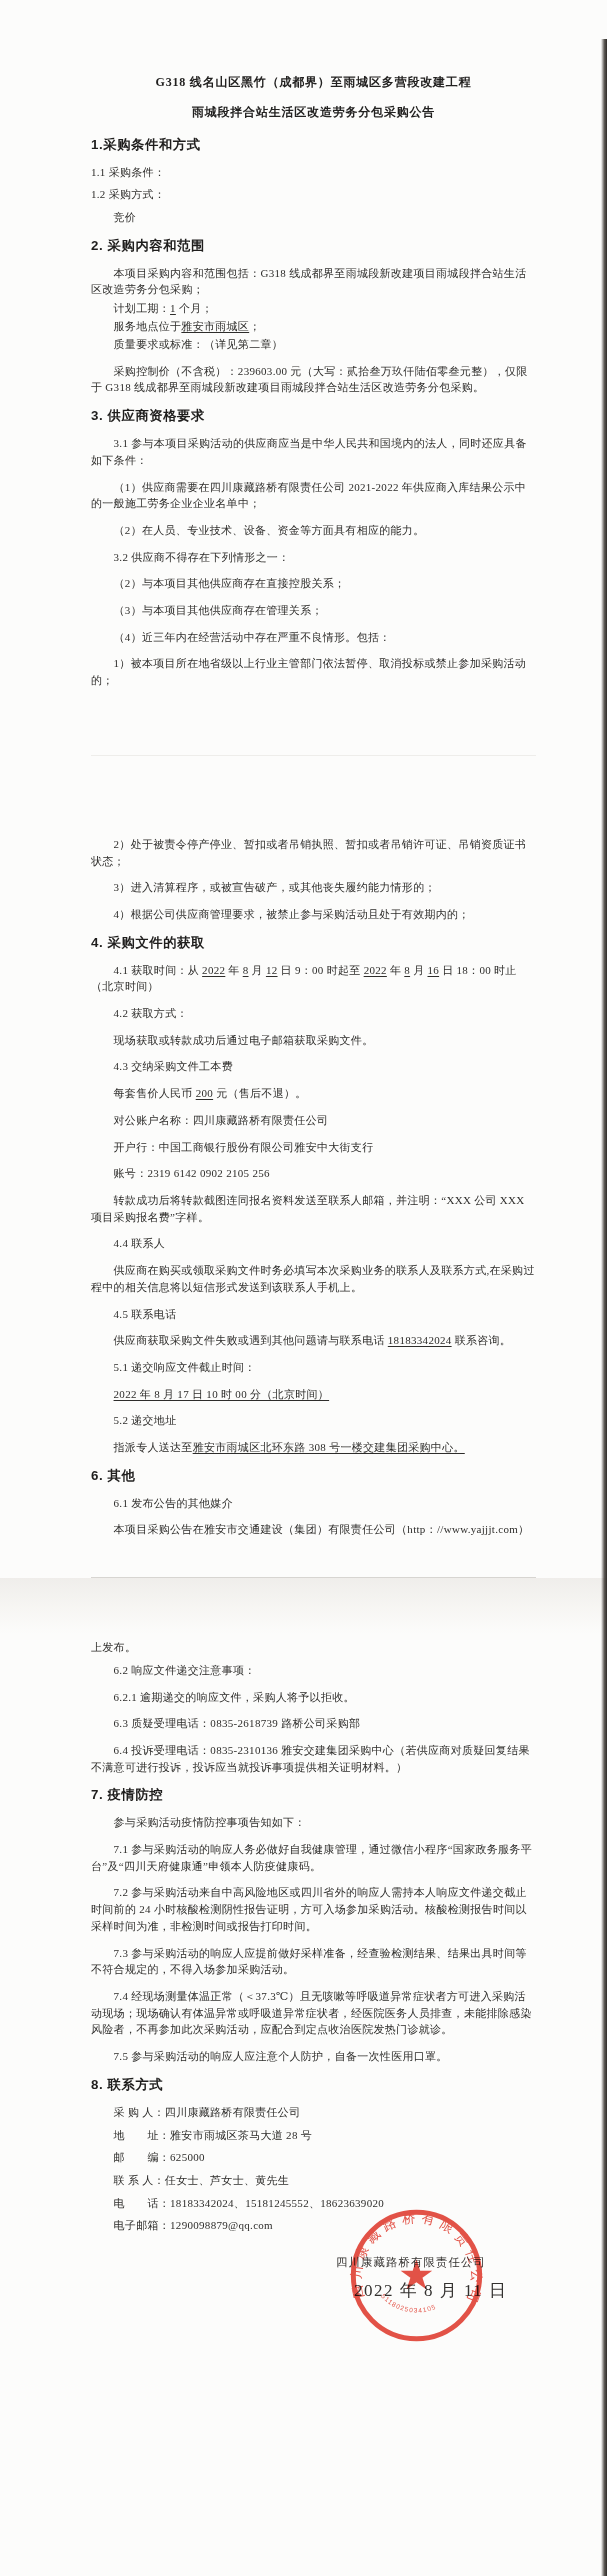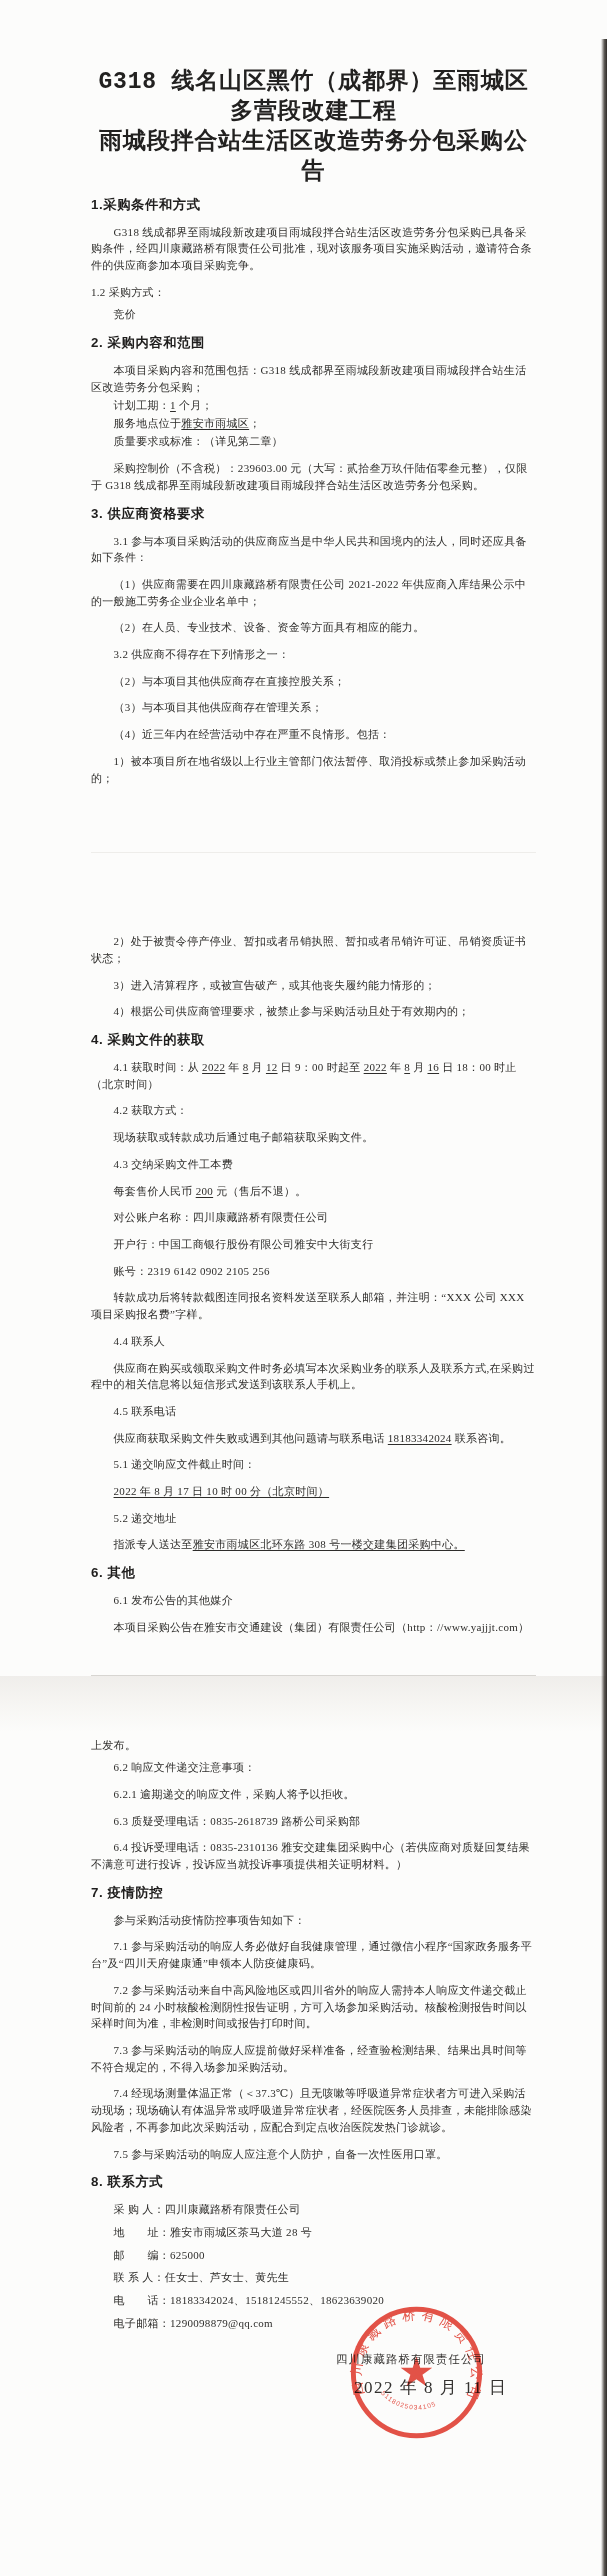--- a/index.html
+++ b/index.html
@@ -16,23 +16,23 @@
   .content{
     padding:67px 71px 0 91px;
   }
   .blk{
     font-size:11px;
     line-height:16.7px;
     letter-spacing:0.3px;
     word-break:break-all;
   }
   .s-title{
-    font-family:Liberation Mono, monospace;
+    font-family:Liberation Serif, serif;
     font-weight:bold;
-    font-size:23px;
+    font-size:12px;
     line-height:30px;
     letter-spacing:0.8px;
     text-align:center;
     color:#222120;
     margin:0;
   }
   .s-title.last{margin-bottom:7.6px;}
   .s-h1{
     font-family:"Liberation Sans","DejaVu Sans",sans-serif;
     font-weight:bold;
@@ -81,21 +81,21 @@
 </head>
 <body>
 
 <div class="page">
 
   <div class="content">
     <div id="blocks-host">
         <div class="blk s-title"><span>G318 线名山区黑竹（成都界）至雨城区多营段改建工程</span></div>
         <div class="blk s-title last"><span>雨城段拌合站生活区改造劳务分包采购公告</span></div>
         <div class="blk s-h1"><span>1.采购条件和方式</span></div>
-        <div class="blk s-body"><span>G318 线成都界至雨城段新改建项目雨城段拌合站生活区改造劳务分包采购已具备采购条件，经四川康藏路桥有限责任公司批准，现对该服务项目实施采购活动，邀请符合条件的供应商参加本项目采购竞争。</span></div>
+        <div class="blk s-flat"><span>1.1 采购条件：</span></div>
         <div class="blk s-flat"><span>1.2 采购方式：</span></div>
         <div class="blk s-body"><span>竞价</span></div>
         <div class="blk s-h1"><span>2. 采购内容和范围</span></div>
         <div class="blk s-line"><span>本项目采购内容和范围包括：G318 线成都界至雨城段新改建项目雨城段拌合站生活区改造劳务分包采购；</span></div>
         <div class="blk s-line"><span>计划工期：</span><span class="u">1</span><span> 个月；</span></div>
         <div class="blk s-line"><span>服务地点位于</span><span class="u">雅安市雨城区</span><span>；</span></div>
         <div class="blk s-body"><span>质量要求或标准：（详见第二章）</span></div>
         <div class="blk s-body"><span>采购控制价（不含税）：239603.00 元（大写：贰拾叁万玖仟陆佰零叁元整），仅限于 G318 线成都界至雨城段新改建项目雨城段拌合站生活区改造劳务分包采购。</span></div>
         <div class="blk s-h1"><span>3.  供应商资格要求</span></div>
         <div class="blk s-body"><span>3.1 参与本项目采购活动的供应商应当是中华人民共和国境内的法人，同时还应具备如下条件：</span></div>

